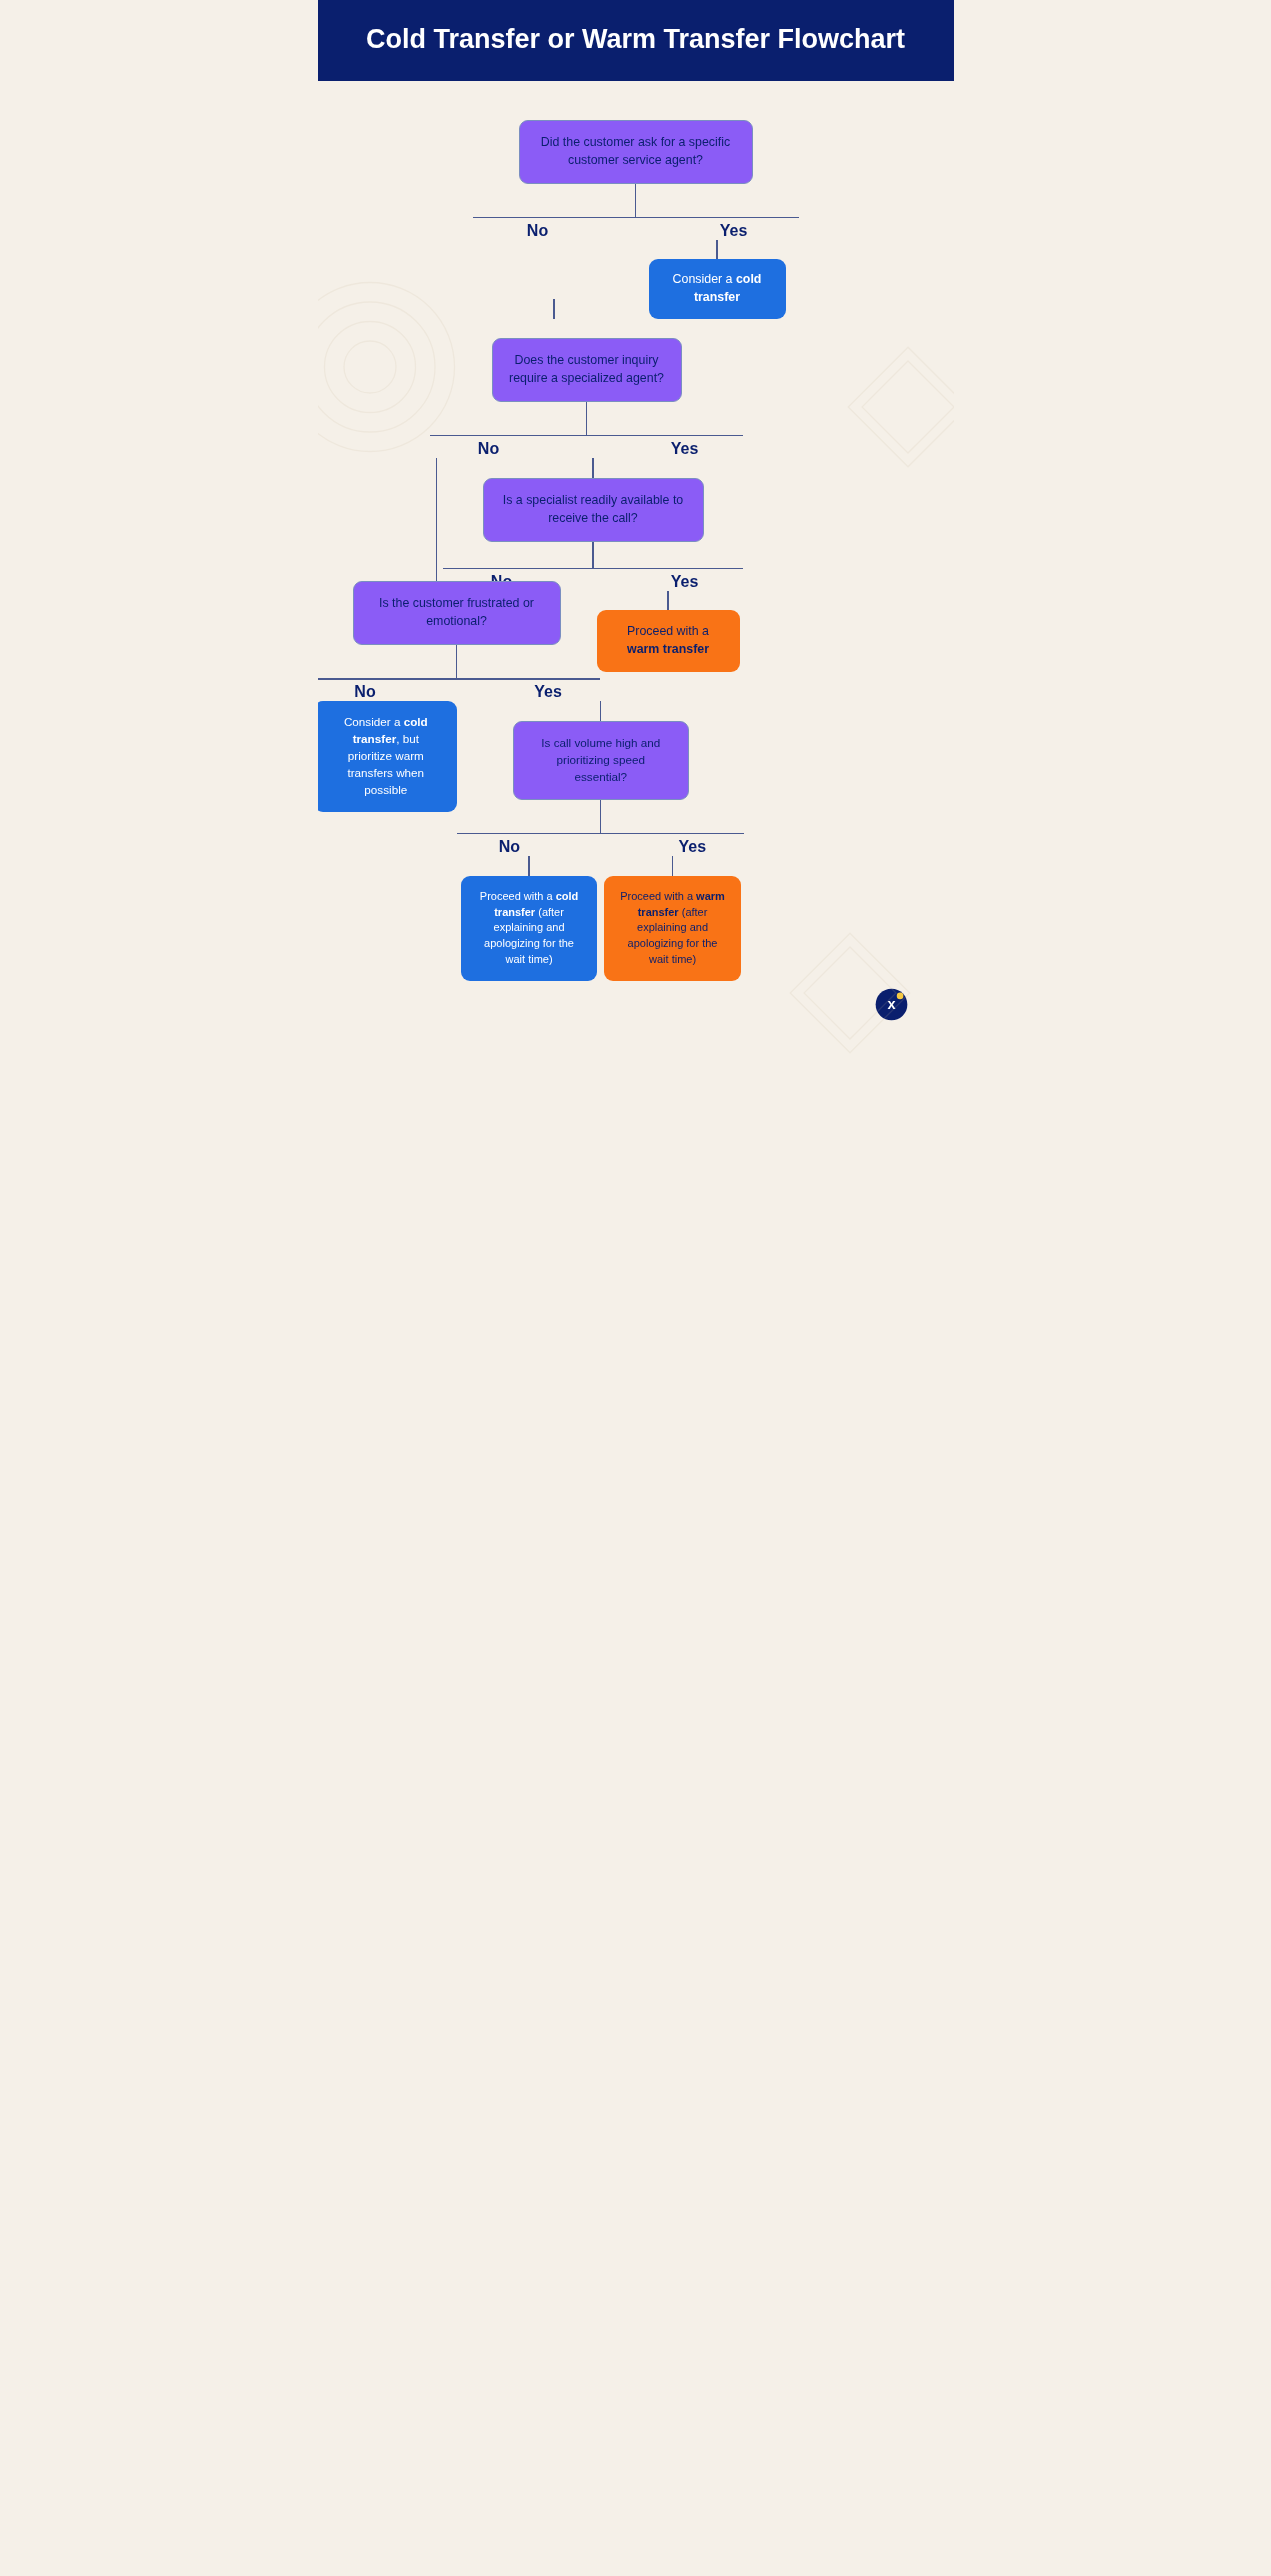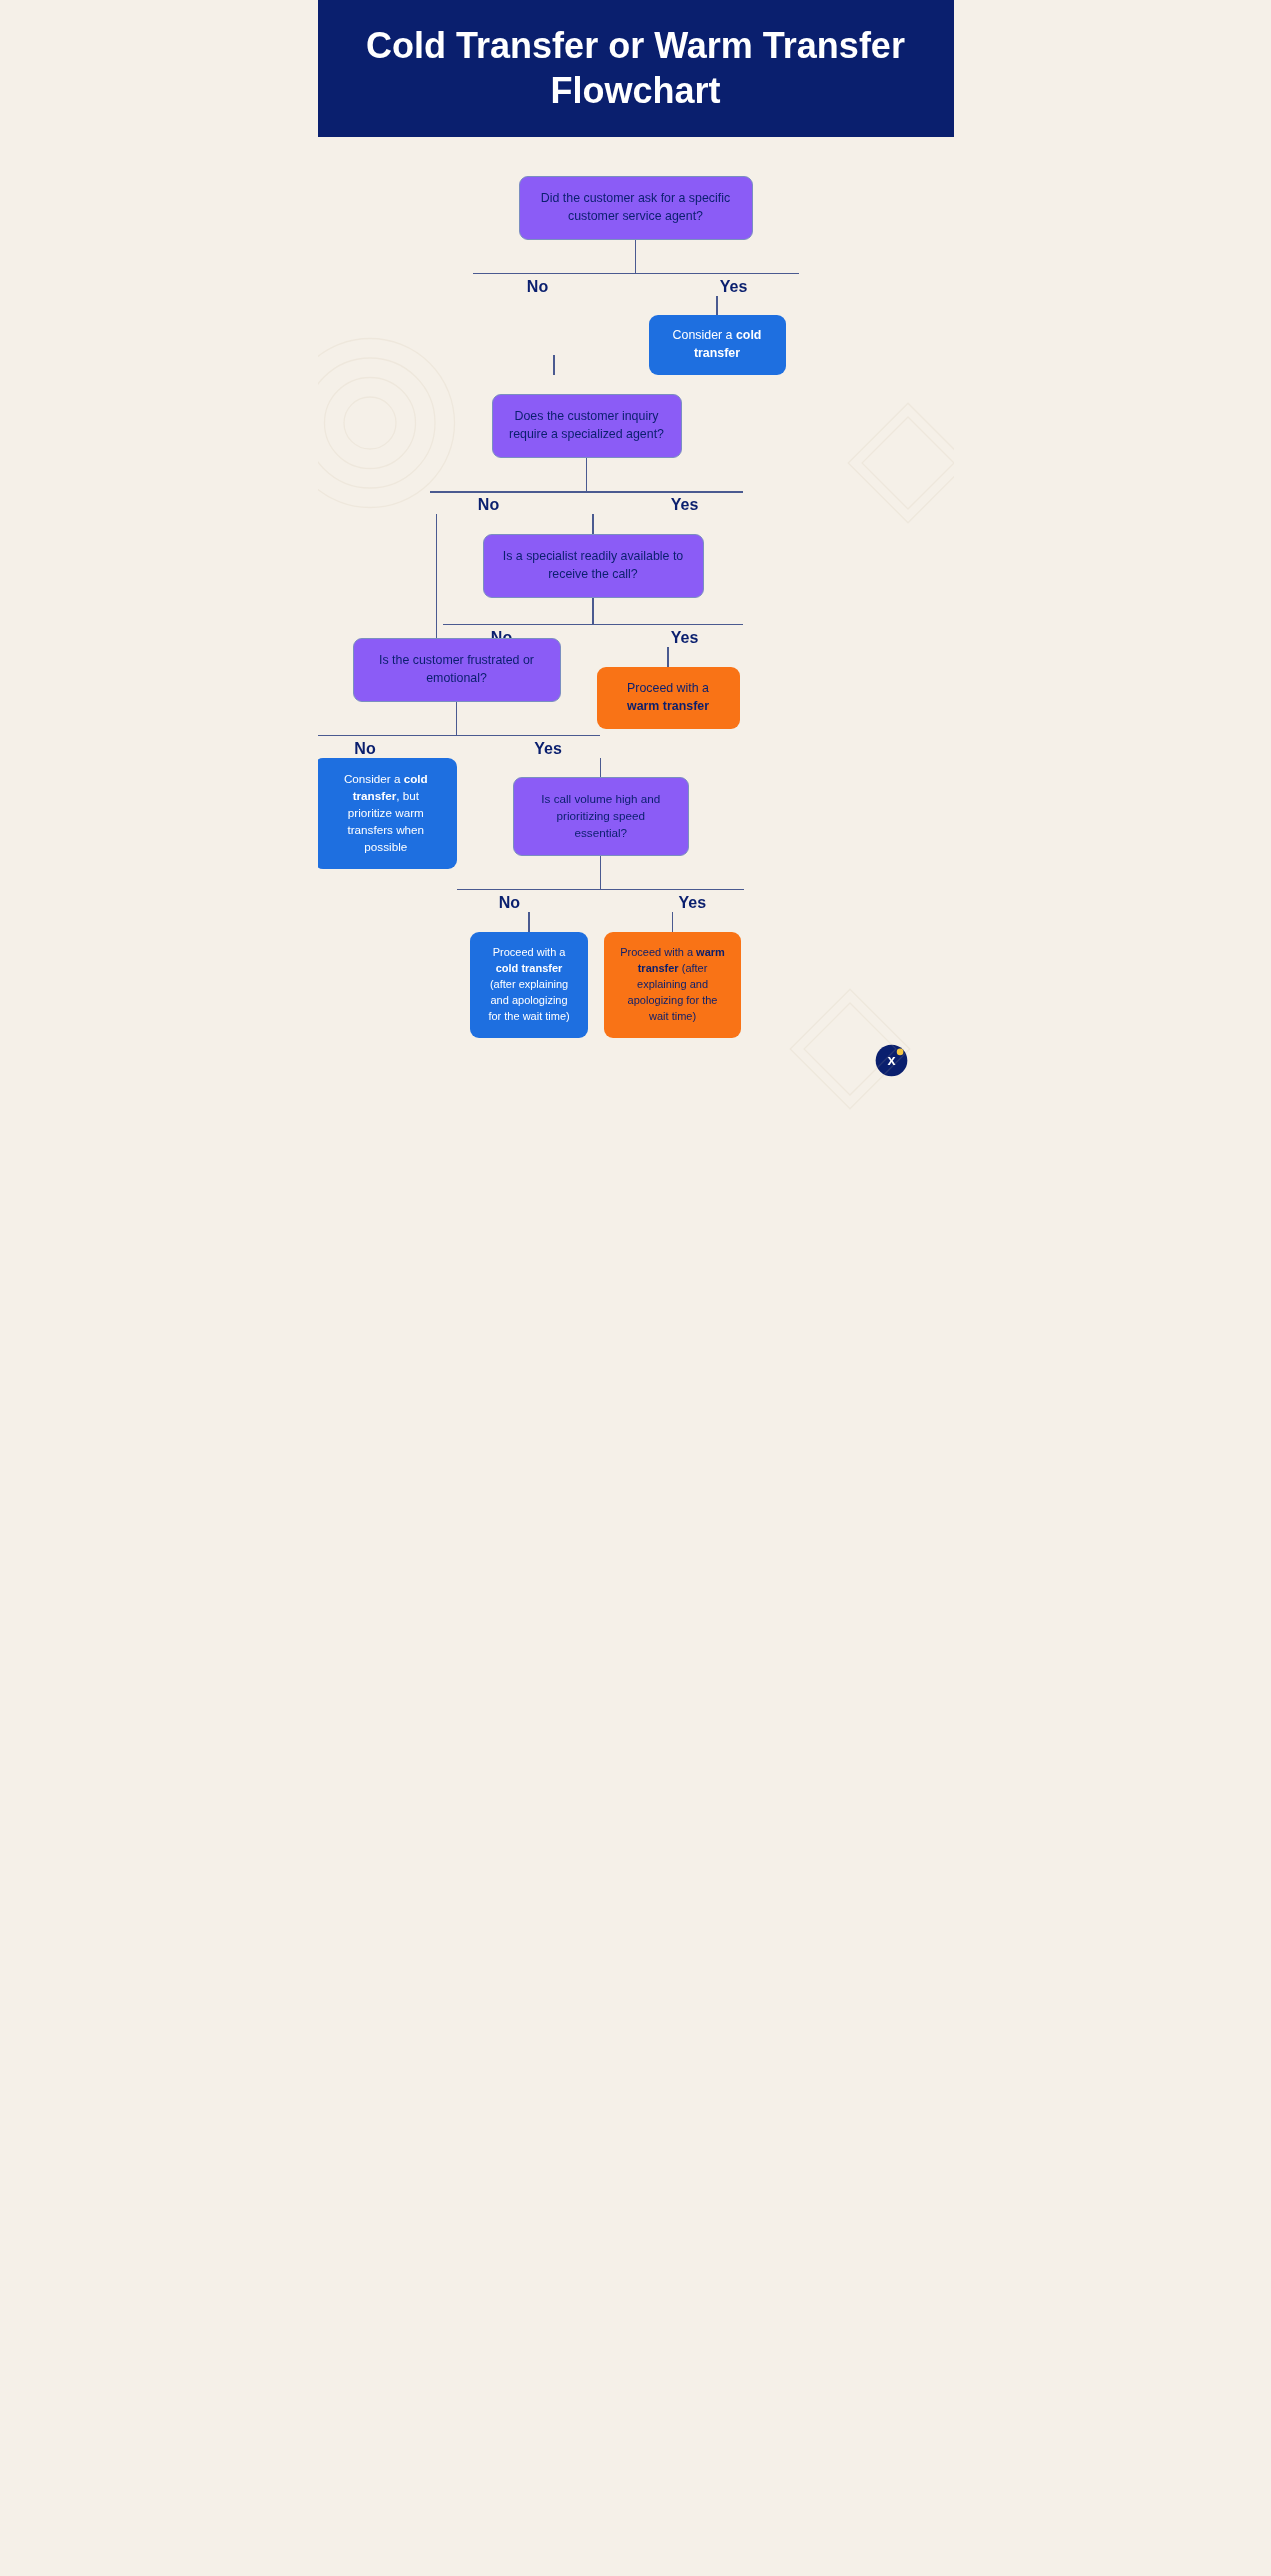--- a/index.html
+++ b/index.html
@@ -10,21 +10,21 @@
       margin: 0 auto;
     }
 
     .header {
       background-color: #0a1f6e;
       color: white;
       text-align: center;
       padding: 23.4px 39px;
     }
     .header h1 {
-      font-size: 36px;
+      font-size: 27px;
       font-weight: 800;
       line-height: 1.25;
     }
 
     .flowchart-container {
       position: relative;
       padding: 39px 26px 52px;
       overflow: hidden;
     }
 
@@ -255,21 +255,21 @@
           </div>
           <div style="display:flex; width:287px; justify-content:space-between; margin-top:3.9px;">
             <span class="lbl" style="width:104px; text-align:center;">No</span>
             <span class="lbl" style="width:104px; text-align:center;">Yes</span>
           </div>
 
           <div style="display:flex; width:287px; align-items:flex-start;">
 
             <div style="flex:1; display:flex; flex-direction:column; align-items:center;">
               <div class="vline" style="height:19.5px;"></div>
-              <div class="node-box nb-blue" style="width:118px; font-size:11px;">
+              <div class="node-box nb-blue" style="width:136px; font-size:11px;">
                 Proceed with a <strong>cold transfer</strong> (after explaining and apologizing for the wait time)
               </div>
             </div>
 
             <div style="flex:1; display:flex; flex-direction:column; align-items:center;">
               <div class="vline" style="height:19.5px;"></div>
               <div class="node-box nb-orange" style="width:137px; font-size:11px;">
                 Proceed with a <strong>warm transfer</strong> (after explaining and apologizing for the wait time)
               </div>
             </div>

